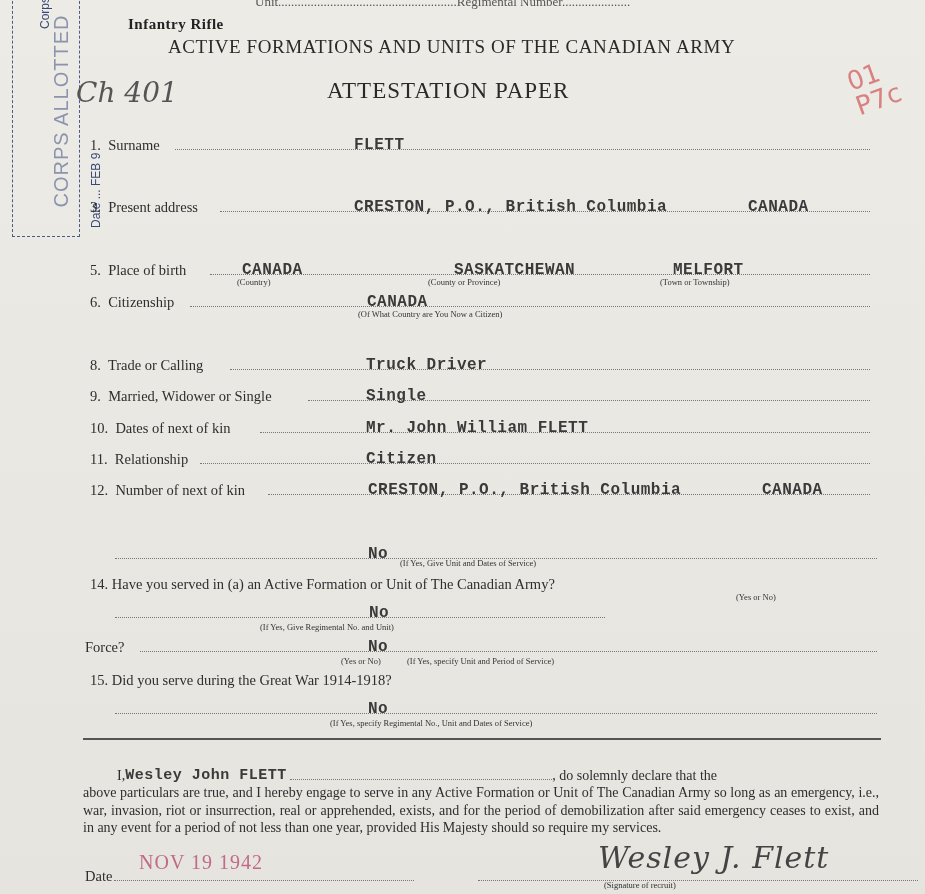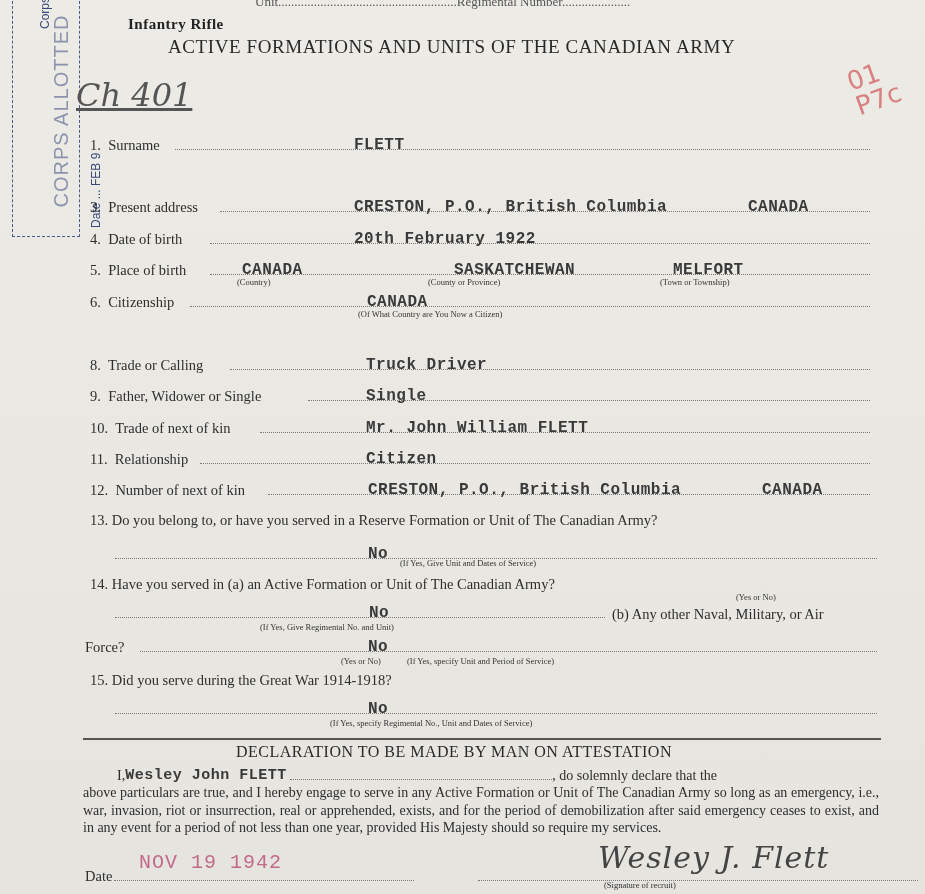--- a/index.html
+++ b/index.html
@@ -11,71 +11,67 @@
   .infantry{position:absolute;left:128px;top:16px;font-size:15px;font-weight:bold;color:#222;letter-spacing:0.5px;}
   .h1{position:absolute;left:168px;top:36px;font-size:19px;letter-spacing:0.6px;color:#2a2a2a;}
   .h2{position:absolute;left:327px;top:78px;font-size:23px;letter-spacing:1px;color:#2a2a2a;}
   .stamp{position:absolute;left:12px;top:-4px;width:66px;height:240px;border:1px dashed #4a5a8a;border-top:none;}
   .stamp .a{position:absolute;left:-52px;top:100px;transform:rotate(-90deg);font-family:"Liberation Sans",sans-serif;
             font-size:20px;color:#8c94ad;letter-spacing:1px;white-space:nowrap;width:200px;}
   .stamp .b{position:absolute;left:8px;top:150px;transform:rotate(-90deg);font-family:"Liberation Sans",sans-serif;
             font-size:12px;color:#3a4878;white-space:nowrap;width:150px;}
   .stamp .c{position:absolute;left:16px;top:10px;transform:rotate(-90deg);font-family:"Liberation Sans",sans-serif;
             font-size:12px;color:#3a4878;white-space:nowrap;}
-  .ref{position:absolute;left:76px;top:76px;font-size:32px;font-style:italic;color:#555;font-family:"DejaVu Serif",serif;text-decoration:underline;}
+  .ref{position:absolute;left:76px;top:76px;font-size:28px;font-style:italic;color:#555;font-family:"DejaVu Serif",serif;}
   .red{position:absolute;left:850px;top:56px;font-size:26px;color:#d98080;transform:rotate(-20deg);font-family:"DejaVu Sans",sans-serif;line-height:26px;}
   .row{position:absolute;left:90px;width:785px;height:20px;font-size:14.5px;white-space:nowrap;}
   .lbl{position:absolute;left:0;top:0;}
   .dots{position:absolute;top:11px;height:1px;border-bottom:1px dotted #777;}
   .val{position:absolute;top:-1px;font-family:"Liberation Mono","DejaVu Sans Mono",monospace;font-size:16px;
        font-weight:bold;color:#3a3a3a;letter-spacing:0.5px;}
   .cap{position:absolute;font-size:8.5px;color:#333;white-space:nowrap;}
   .q{position:absolute;left:90px;font-size:14.5px;white-space:nowrap;}
   .hr{position:absolute;left:83px;top:738px;width:798px;border-top:2px solid #555;}
   .decl-title{position:absolute;left:236px;top:743px;font-size:16px;letter-spacing:0.5px;color:#2a2a2a;}
   .decl{position:absolute;left:117px;top:767px;width:762px;font-size:14px;line-height:17.5px;text-align:justify;}
   .decl .p1{position:absolute;left:0;top:0;width:762px;white-space:nowrap;}
   .decl .body{position:absolute;left:-34px;top:17px;width:796px;}
-  .dstamp{position:absolute;left:139px;top:851px;font-family:Liberation Mono, monospace;font-size:20px;color:#c26a8a;letter-spacing:1px;text-align:right;}
+  .dstamp{position:absolute;left:139px;top:851px;font-family:Liberation Serif, serif;font-size:20px;color:#c26a8a;letter-spacing:1px;text-align:right;}
   .date{position:absolute;left:85px;top:868px;font-size:14.5px;}
   .sig{position:absolute;left:598px;top:840px;font-family:"DejaVu Serif",serif;font-style:italic;font-size:30px;color:#444;letter-spacing:1px;}
   .sigcap{position:absolute;left:604px;top:880px;font-size:8.5px;}
 </style>
 </head>
 <body>
 
 <div class="paper">
   <div class="topline">Unit.......................................................Regimental Number.....................</div>
 
   <div class="stamp">
     <div class="a">CORPS ALLOTTED</div>
     <div class="c">Corps</div>
     <div class="b"><span>Date</span> ... <span>FEB 9</span></div>
   </div>
 
   <div class="infantry">Infantry Rifle</div>
   <div class="h1">ACTIVE FORMATIONS AND UNITS OF THE CANADIAN ARMY</div>
+  <div class="h2">ATTESTATION PAPER</div>
   <div class="ref">Ch 401</div>
   <div class="red">01 P7c</div>
 
   <div class="row" style="top:137px">
     <span class="lbl"><span>1.</span>&nbsp; <span>Surname</span></span>
     <span class="dots" style="left:85px;width:695px"></span>
     <span class="val" style="left:264px">FLETT</span>
   </div>
   <div class="row" style="top:199px">
     <span class="lbl"><span>3.</span>&nbsp; <span>Present address</span></span>
     <span class="dots" style="left:130px;width:650px"></span>
     <span class="val" style="left:264px">CRESTON, P.O., British Columbia</span>
     <span class="val" style="left:658px">CANADA</span>
-  </div>
-  <div class="row" style="top:231px">
-    <span class="lbl"><span>4.</span>&nbsp; <span>Date of birth</span></span>
-    <span class="dots" style="left:120px;width:660px"></span>
-    <span class="val" style="left:264px">20th February 1922</span>
   </div>
   <div class="row" style="top:262px">
     <span class="lbl"><span>5.</span>&nbsp; <span>Place of birth</span></span>
     <span class="dots" style="left:120px;width:660px"></span>
     <span class="val" style="left:152px">CANADA</span>
     <span class="cap" style="left:147px;top:15px">(Country)</span>
     <span class="val" style="left:364px">SASKATCHEWAN</span>
     <span class="cap" style="left:338px;top:15px">(County or Province)</span>
     <span class="val" style="left:583px">MELFORT</span>
     <span class="cap" style="left:570px;top:15px">(Town or Township)</span>
@@ -85,73 +81,70 @@
     <span class="dots" style="left:100px;width:680px"></span>
     <span class="val" style="left:277px">CANADA</span>
     <span class="cap" style="left:268px;top:15px">(Of What Country are You Now a Citizen)</span>
   </div>
   <div class="row" style="top:357px">
     <span class="lbl"><span>8.</span>&nbsp; <span>Trade or Calling</span></span>
     <span class="dots" style="left:140px;width:640px"></span>
     <span class="val" style="left:276px">Truck Driver</span>
   </div>
   <div class="row" style="top:388px">
-    <span class="lbl"><span>9.</span>&nbsp; <span>Father, Widower or Single</span></span>
+    <span class="lbl"><span>9.</span>&nbsp; <span>Married, Widower or Single</span></span>
     <span class="dots" style="left:218px;width:562px"></span>
     <span class="val" style="left:276px">Single</span>
   </div>
   <div class="row" style="top:420px">
-    <span class="lbl"><span>10.</span>&nbsp; <span>Trade of next of kin</span></span>
+    <span class="lbl"><span>10.</span>&nbsp; <span>Dates of next of kin</span></span>
     <span class="dots" style="left:170px;width:610px"></span>
     <span class="val" style="left:276px">Mr. John William FLETT</span>
   </div>
   <div class="row" style="top:451px">
     <span class="lbl"><span>11.</span>&nbsp; <span>Relationship</span></span>
     <span class="dots" style="left:110px;width:670px"></span>
     <span class="val" style="left:276px">Citizen</span>
   </div>
   <div class="row" style="top:482px">
     <span class="lbl"><span>12.</span>&nbsp; <span>Number of next of kin</span></span>
     <span class="dots" style="left:178px;width:602px"></span>
     <span class="val" style="left:278px">CRESTON, P.O., British Columbia</span>
     <span class="val" style="left:672px">CANADA</span>
   </div>
 
-  <div class="q" style="top:512px">13. Do you belong to, or have you served in a Reserve Formation or Unit of The Canadian Army?</div>
   <div class="row" style="top:546px;left:115px;width:762px">
     <span class="dots" style="left:0;width:762px"></span>
     <span class="val" style="left:253px">No</span>
     <span class="cap" style="left:285px;top:12px">(If Yes, Give Unit and Dates of Service)</span>
   </div>
 
   <div class="q" style="top:576px">14. Have you served in (a) an Active Formation or Unit of The Canadian Army?</div>
   <span class="cap" style="left:736px;top:592px">(Yes or No)</span>
   <div class="row" style="top:605px;left:115px;width:490px">
     <span class="dots" style="left:0;width:490px"></span>
     <span class="val" style="left:254px">No</span>
     <span class="cap" style="left:145px;top:17px">(If Yes, Give Regimental No. and Unit)</span>
   </div>
-  <div class="q" style="top:606px;left:612px">(b) Any other Naval, Military, or Air</div>
   <div class="row" style="top:639px;left:85px;width:792px">
     <span class="lbl">Force?</span>
     <span class="dots" style="left:55px;width:737px"></span>
     <span class="val" style="left:283px">No</span>
     <span class="cap" style="left:256px;top:17px">(Yes or No)</span>
     <span class="cap" style="left:322px;top:17px">(If Yes, specify Unit and Period of Service)</span>
   </div>
 
   <div class="q" style="top:672px">15. Did you serve during the Great War 1914-1918?</div>
   <div class="row" style="top:701px;left:115px;width:762px">
     <span class="dots" style="left:0;width:762px"></span>
     <span class="val" style="left:253px">No</span>
     <span class="cap" style="left:215px;top:17px">(If Yes, specify Regimental No., Unit and Dates of Service)</span>
   </div>
 
   <div class="hr"></div>
-  <div class="decl-title">DECLARATION TO BE MADE BY MAN ON ATTESTATION</div>
 
   <div class="decl">
     <div class="p1">
       <span>I,</span><span class="val" style="position:relative;font-size:15px">Wesley John FLETT</span>
       <span style="display:inline-block;width:262px;border-bottom:1px dotted #777"></span><span>, do solemnly declare that the</span>
     </div>
     <div class="body">above particulars are true, and I hereby engage to serve in any Active Formation or Unit of The Canadian Army so long as an emergency, i.e., war, invasion, riot or insurrection, real or apprehended, exists, and for the period of demobilization after said emergency ceases to exist, and in any event for a period of not less than one year, provided His Majesty should so require my services.</div>
   </div>
 
   <div class="dstamp">NOV 19 1942</div>

